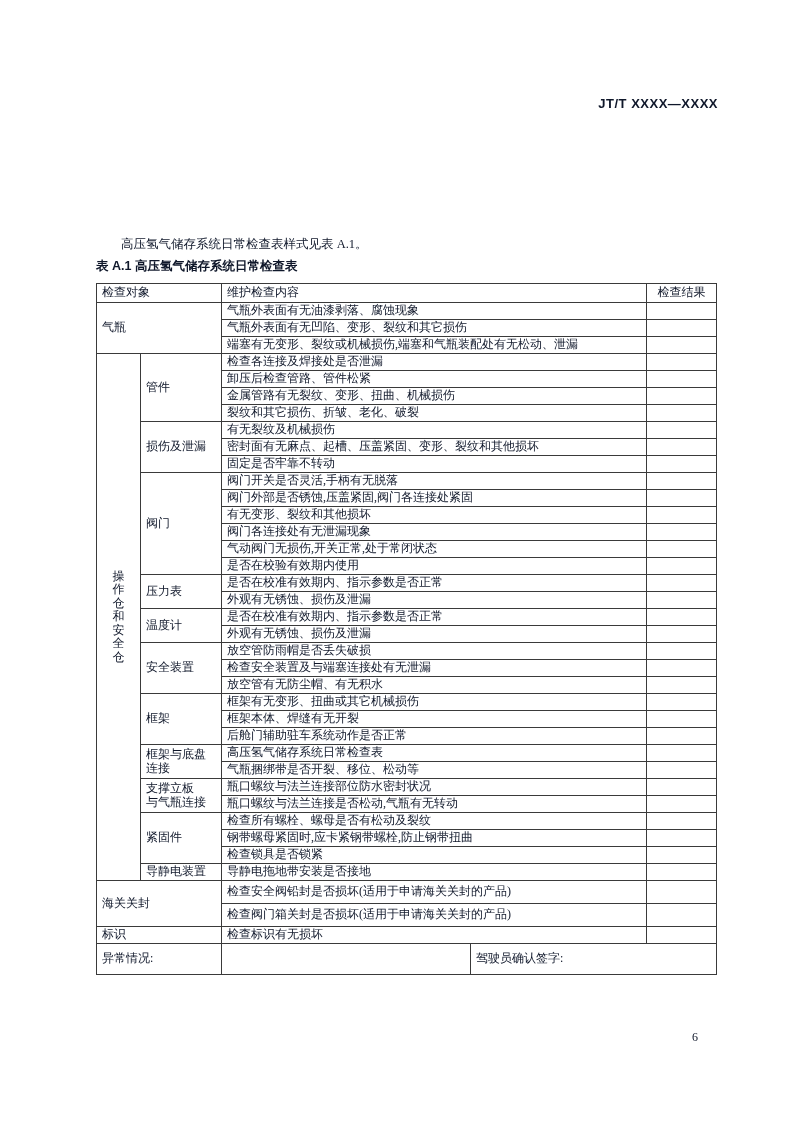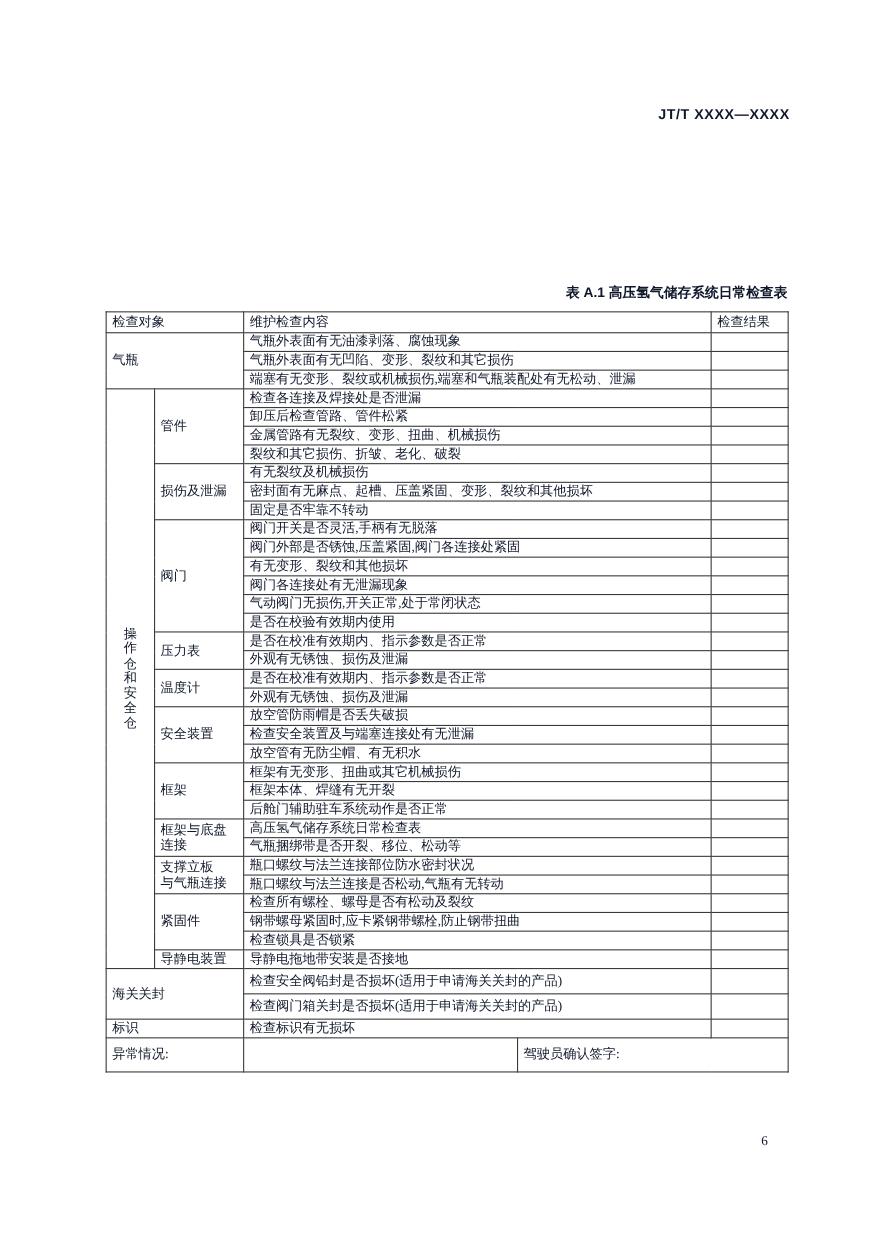--- a/index.html
+++ b/index.html
@@ -7,43 +7,44 @@
         font-family:"Liberation Serif","DejaVu Serif",serif;color:#0f172a;overflow:hidden;}
   .doc-code{position:absolute;top:96px;right:75px;
         font-family:"Liberation Sans","DejaVu Sans",sans-serif;
         font-weight:bold;font-size:13px;letter-spacing:0.5px;}
   .titles{position:absolute;top:158px;left:96px;width:620px;text-align:center;
         font-family:"Liberation Sans","DejaVu Sans",sans-serif;font-weight:bold;}
   .title-l1{font-size:14.5px;letter-spacing:1px;}
   .title-l2{font-size:12.5px;margin-top:5px;}
   .title-l3{font-size:13.5px;margin-top:5px;letter-spacing:0.5px;}
   .intro{position:absolute;top:236px;left:121px;font-size:12.5px;}
-  .caption{position:absolute;top:258px;left:96px;width:620px;text-align:right;
+  .caption{position:absolute;top:258px;left:96px;width:620px;text-align:left;
         font-family:"Liberation Sans","DejaVu Sans",sans-serif;font-weight:bold;font-size:12.5px;}
   table.insp{position:absolute;top:283px;left:96px;width:620px;
         border-collapse:collapse;table-layout:fixed;border:1.5px solid #353535;}
   table.insp td{border:1px solid #3a3a3a;font-size:12px;line-height:13.5px;
         padding:0 5px;height:16px;vertical-align:middle;overflow:hidden;}
   tr.hdr td{height:18px;}
   td.item{white-space:nowrap;}
   td.sub{white-space:pre-line;line-height:14px;}
   td.vert{white-space:pre-line;text-align:center;padding:0;line-height:19px;}
-  td.rescol{}
+  td.rescol{text-align:center;}
   tr.tall td{height:22px;}
   tr.xl td{height:30px;}
   .page-num{position:absolute;top:1030px;left:692px;font-size:12px;}
 </style>
 </head>
 <body>
 
 <div class="page">
 
   <div class="doc-code">JT/T XXXX—XXXX</div>
 
 
+  <div class="intro">高压氢气储存系统日常检查表样式见表 A.1。</div>
 
   <div class="caption">表 A.1 高压氢气储存系统日常检查表</div>
 
   <table class="insp">
     <colgroup>
       <col style="width:44px">
         <col style="width:81px">
         <col style="width:249px">
       <col style="width:176px">
         <col style="width:70px">

